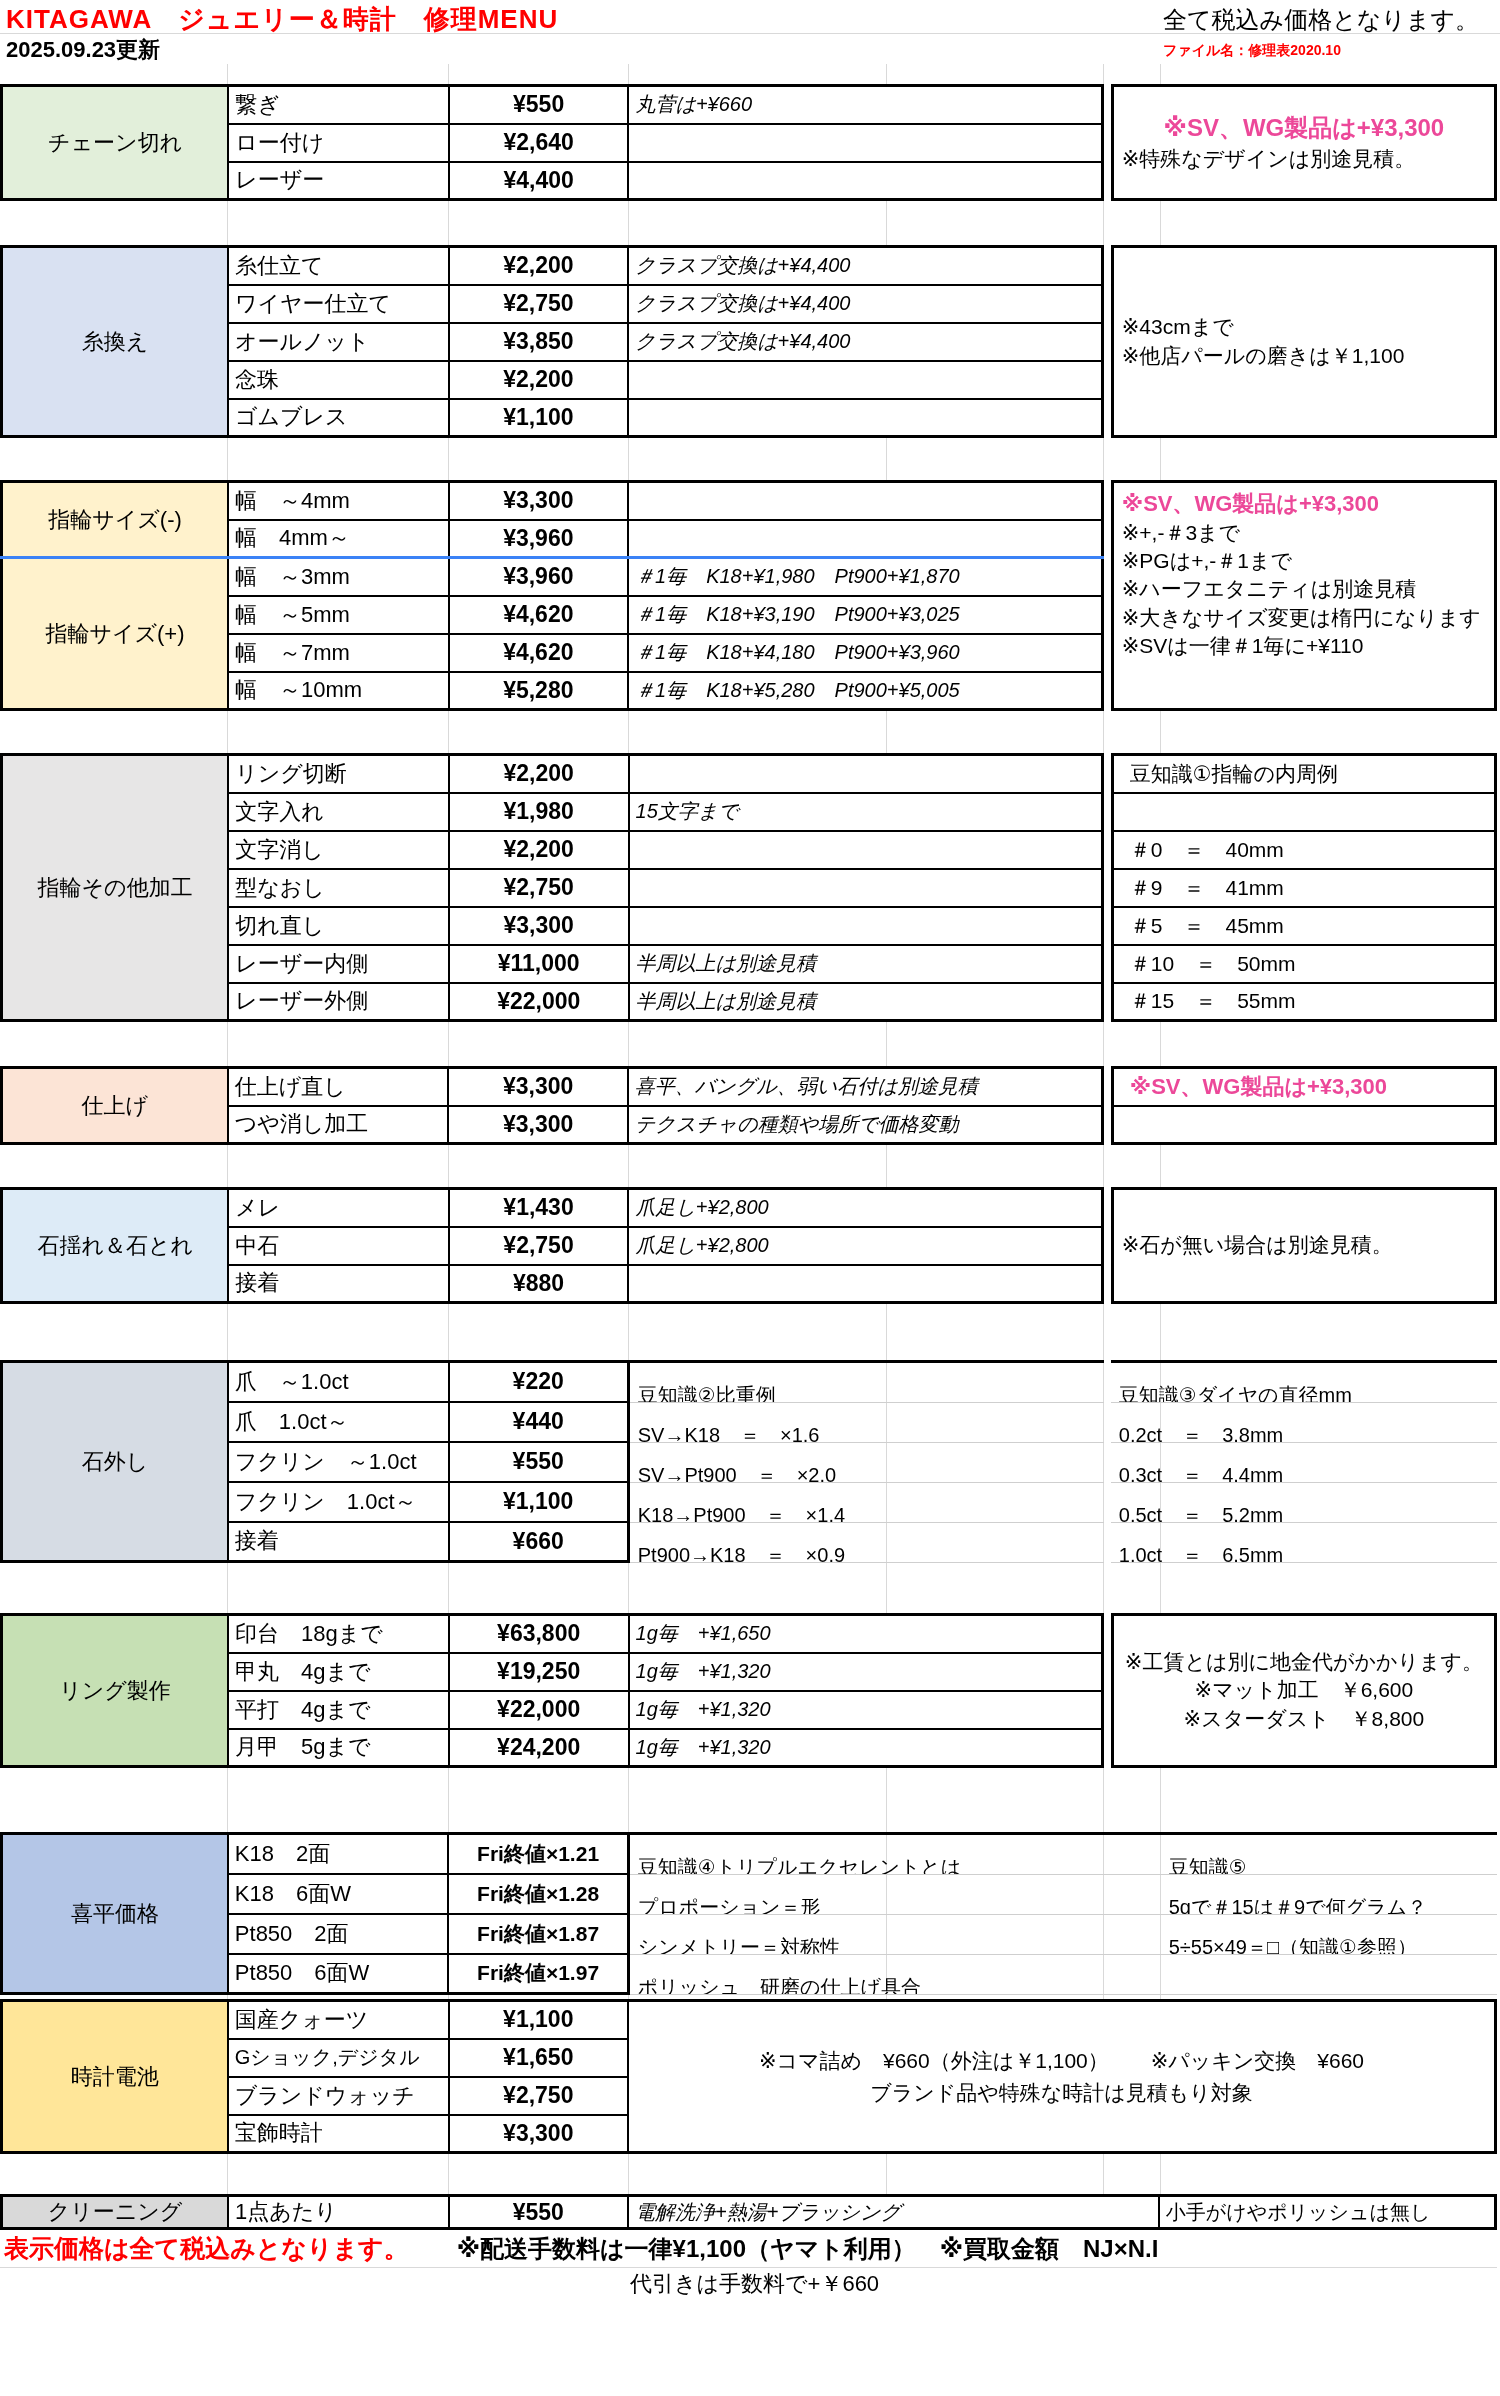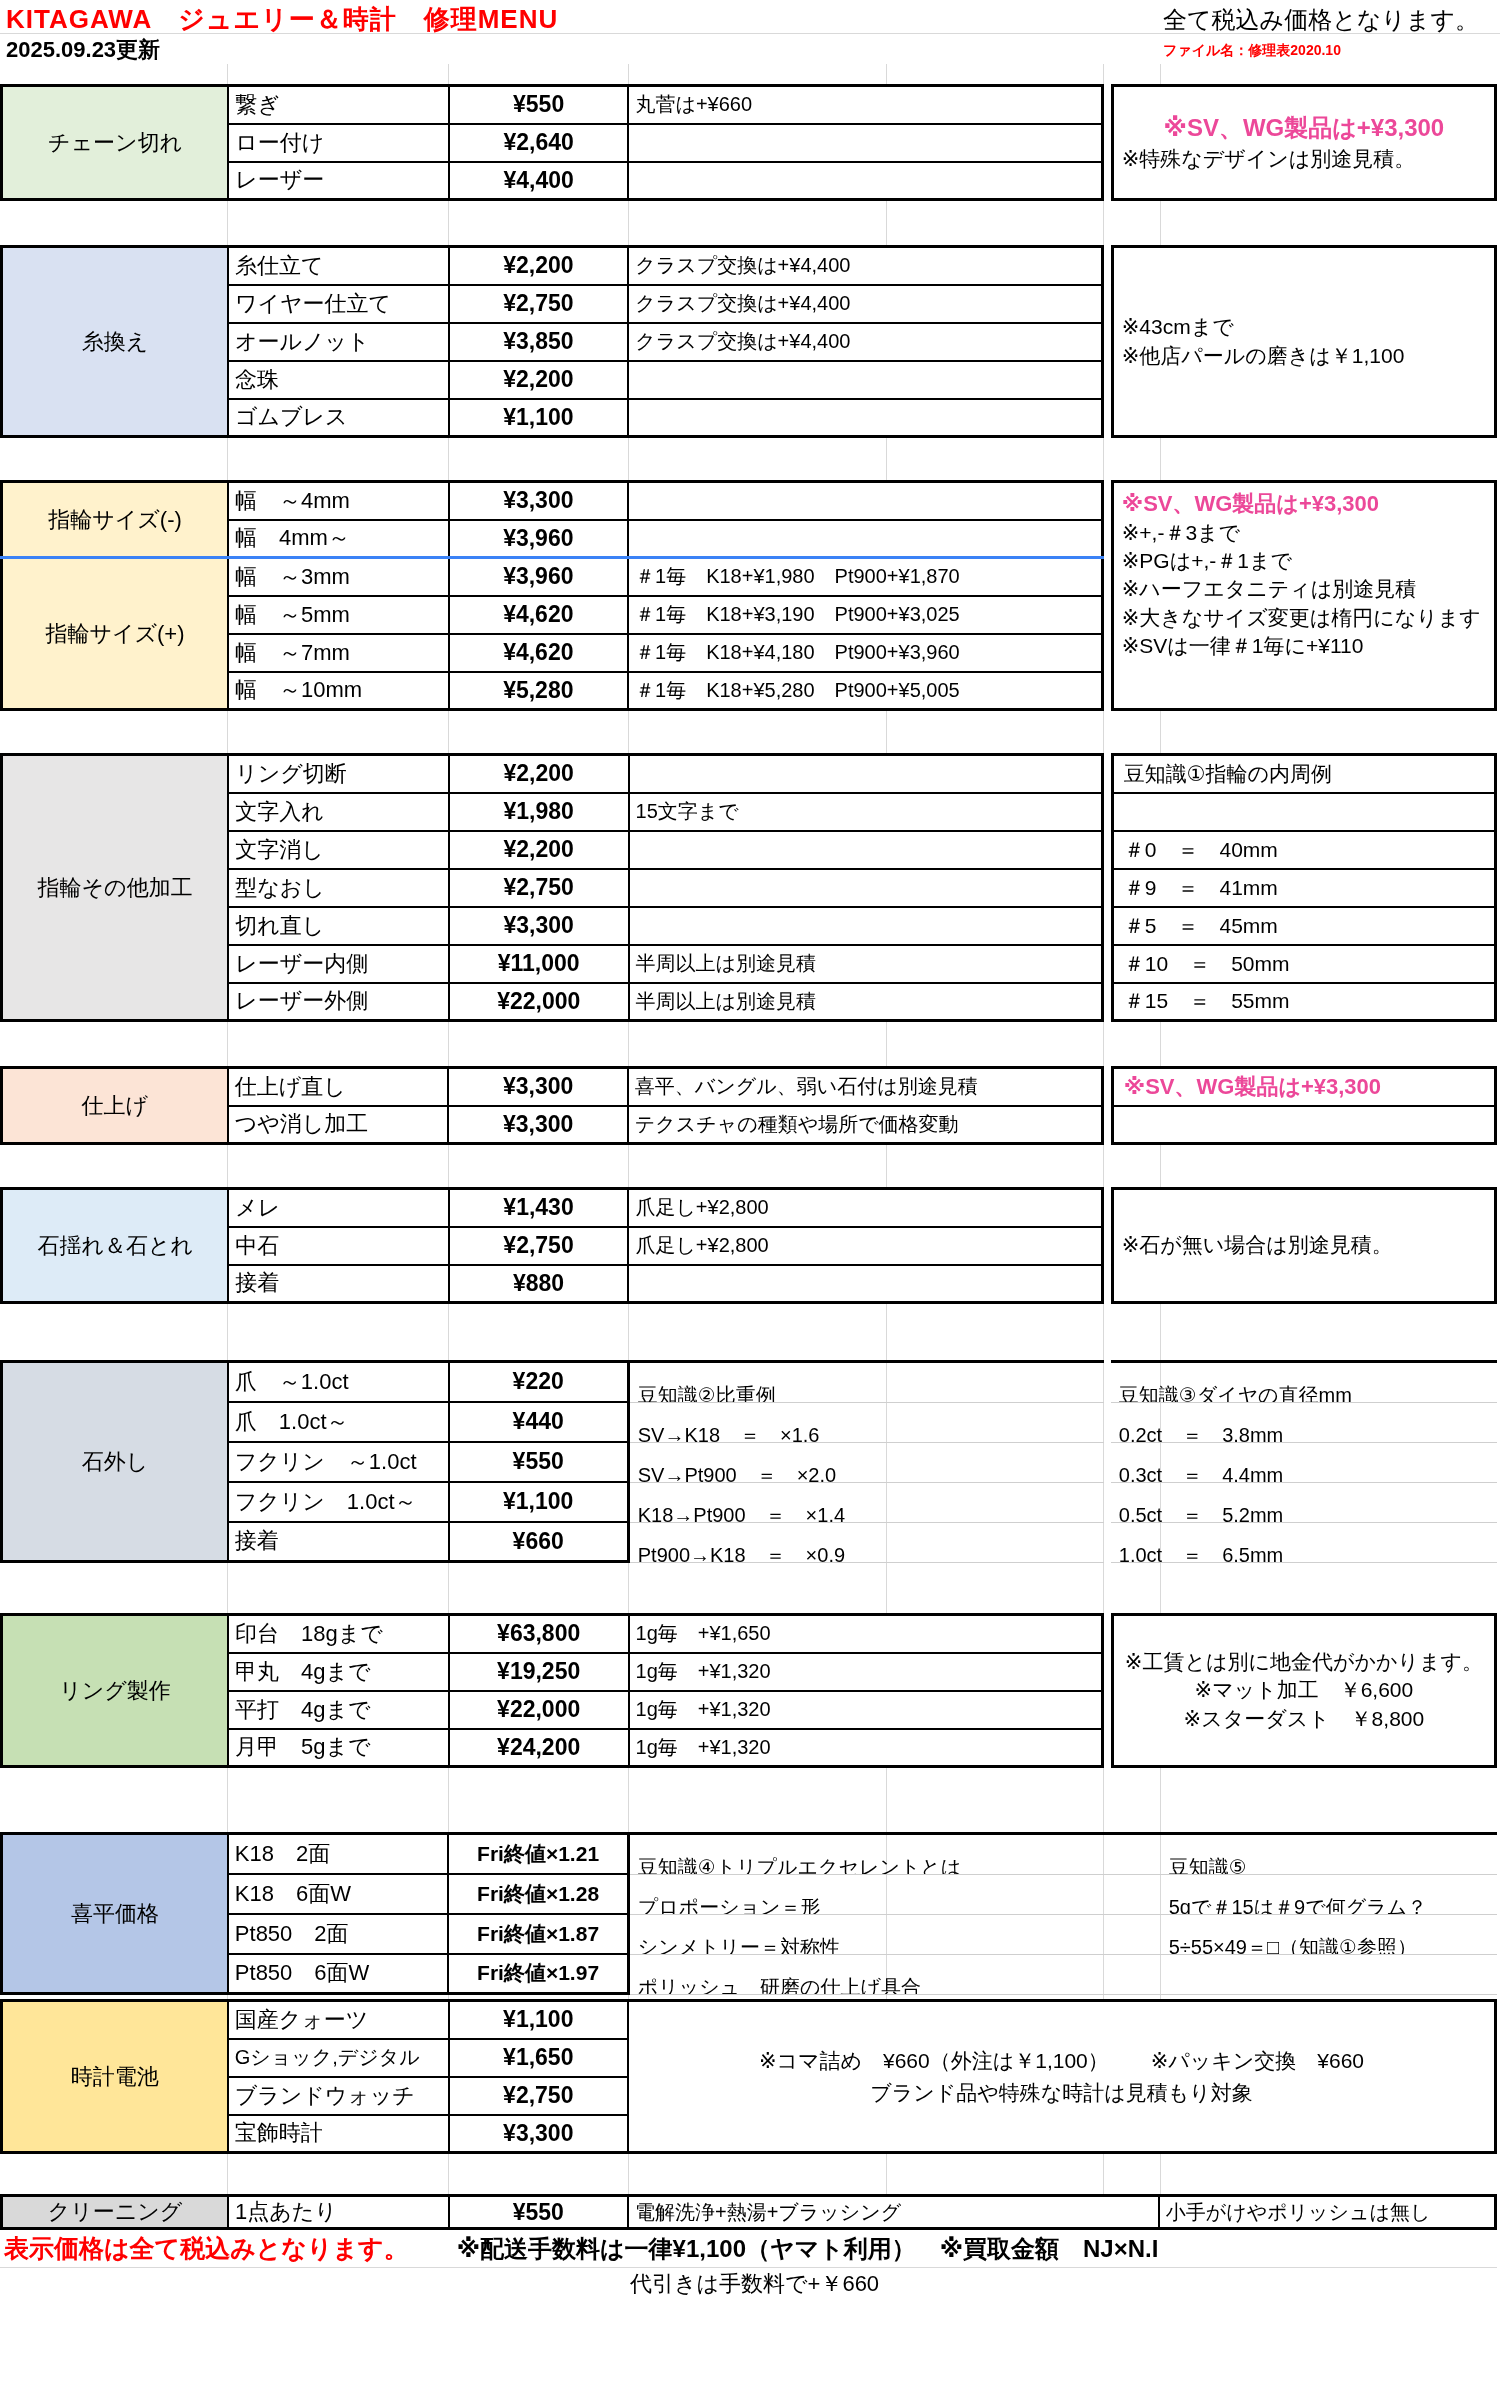--- a/index.html
+++ b/index.html
@@ -22,28 +22,28 @@
 
   
   .secrow { display:flex; align-items:stretch; width:1497px; background:transparent; }
   table.sec { border-collapse:collapse; table-layout:fixed; background:#fff; border:3px solid #000; }
   table.sec td { border:2px solid #000; height:38px; padding:0 6px; overflow:hidden; white-space:nowrap; background:#fff; }
   .c1{width:227px} .c2{width:221px} .c3{width:180px} .c4{width:475px}
   .c4w{width:532px} .c5w{width:337px} .c45{width:869px}
   td.cat { text-align:center; font-size:22px; }
   td.item { font-size:22px; text-align:left; }
   td.price { font-size:23px; font-weight:bold; text-align:center; }
-  td.note { font-size:20px; text-align:left; }
+  td.note { font-size:20px; text-align:left;font-style:italic; }
   tr.thick td { border-top:3px solid #3b82f6; }
 
   .sidebox { width:387px; margin-left:7px; border:3px solid #000; background:#fff;
              display:flex; flex-direction:column; justify-content:center; padding:2px 8px; }
   .sidebox div { font-size:21px; line-height:1.35; }
   table.sideT { border-collapse:collapse; table-layout:fixed; width:387px; margin-left:7px; background:#fff; border:3px solid #000; }
-  table.sideT td { border:2px solid #000; height:38px; padding:0 10px; font-size:21px; white-space:nowrap; overflow:hidden; background:#fff; }
+  table.sideT td { border:2px solid #000; height:38px; padding:0 16px; font-size:21px; white-space:nowrap; overflow:hidden; background:#fff; }
 
   .red { color:#ec4899; }
   .bold { font-weight:bold; }
   .center { text-align:center; }
 
   
   .float4, .float5 { border-top:3px solid #000; }
   .float4 { width:475px; }
   .float4w { width:532px; border-top:3px solid #000; }
   .float5 { width:387px; margin-left:7px; }

